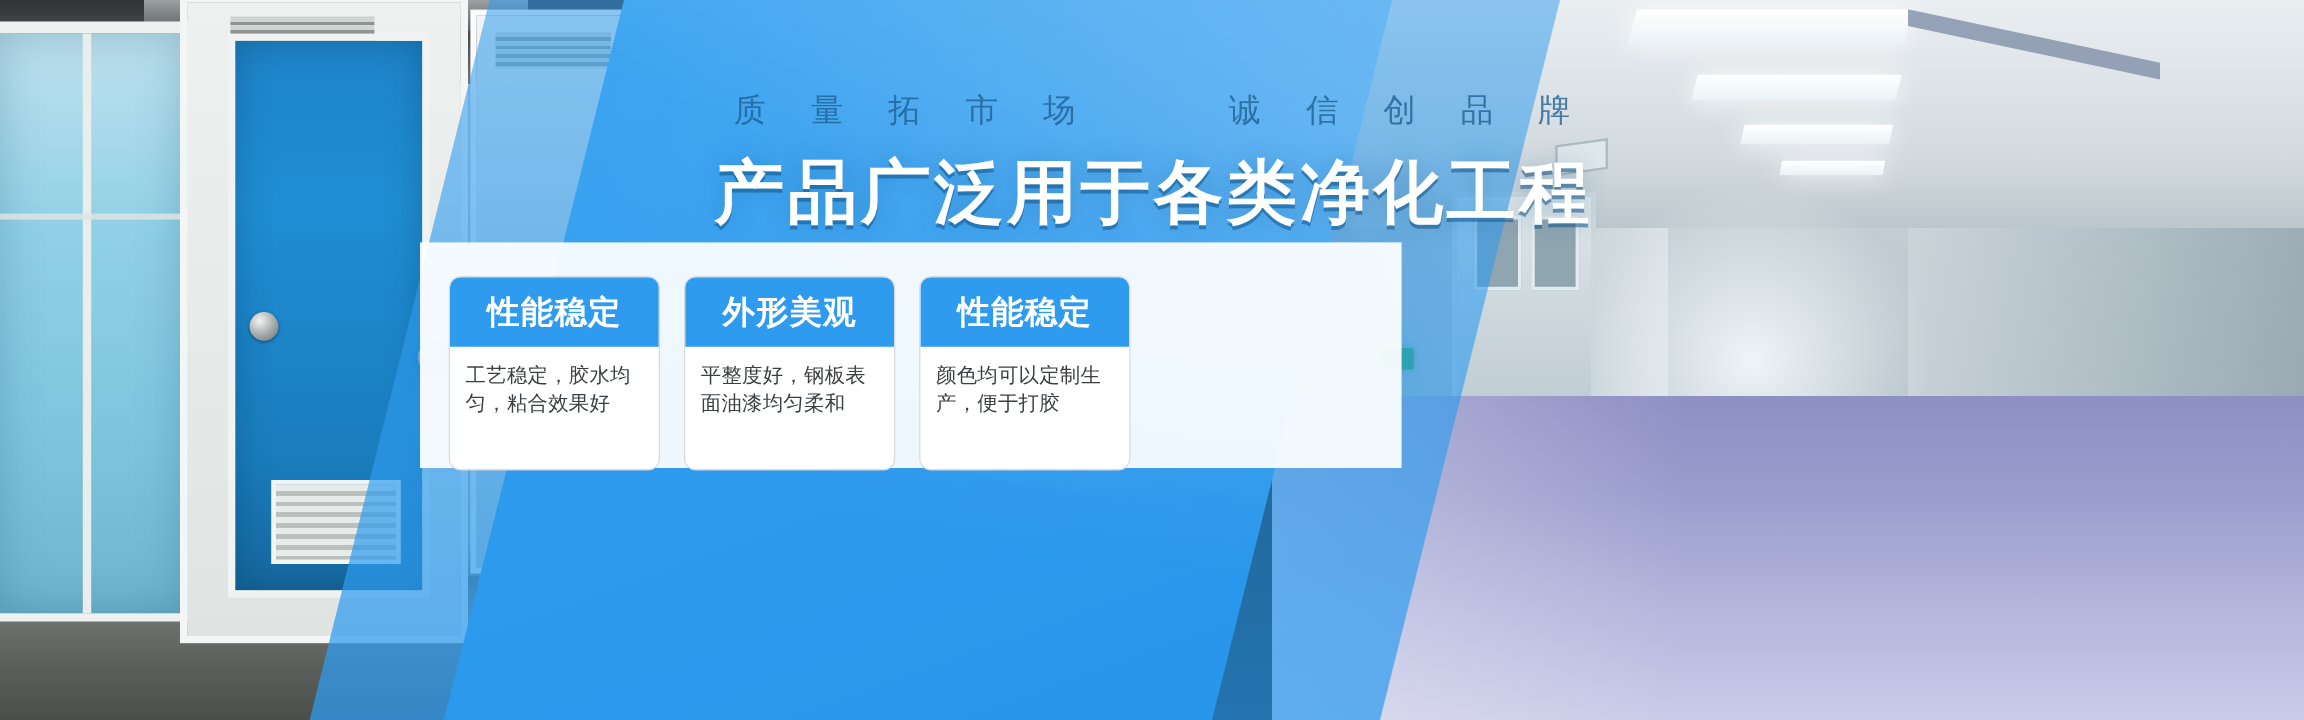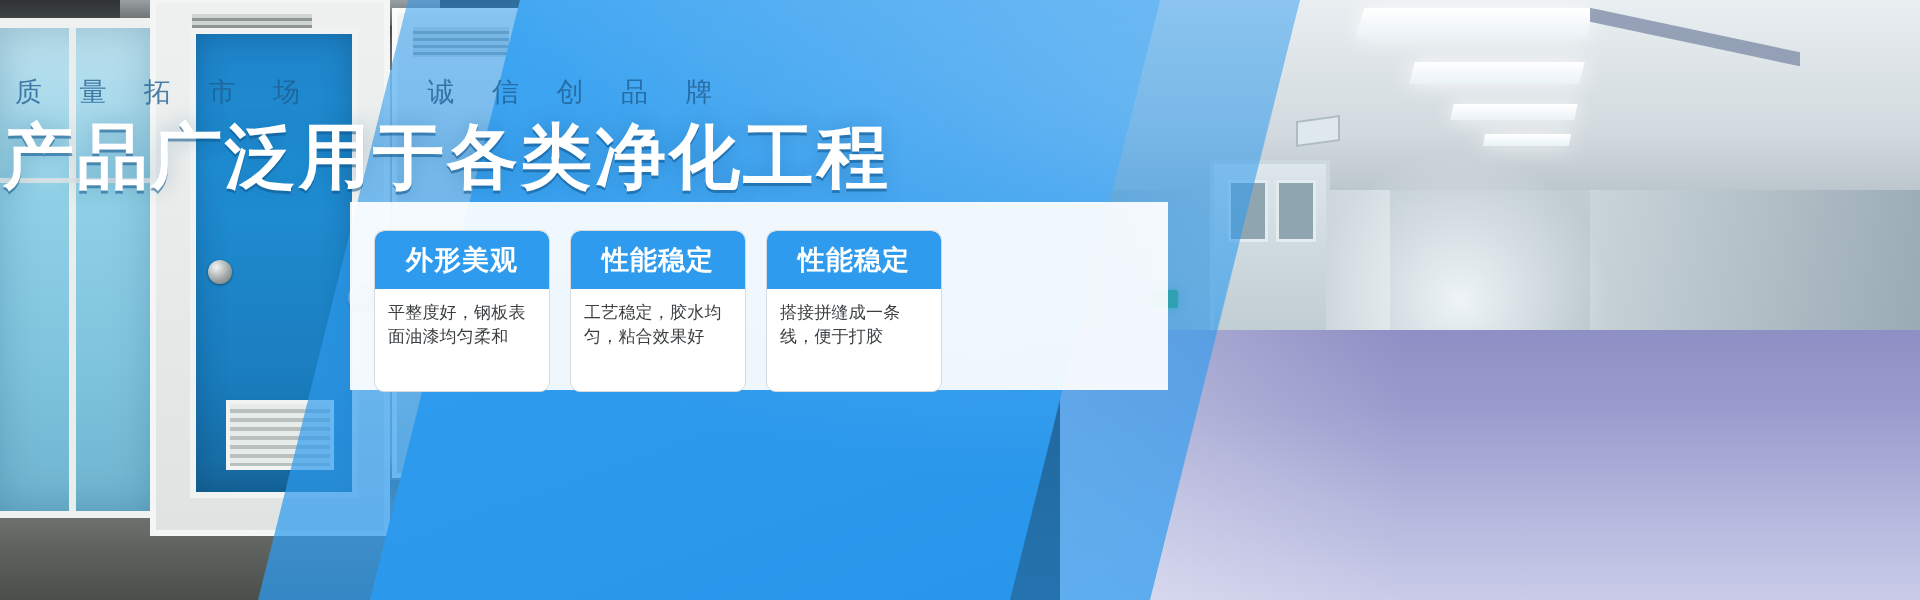--- a/index.html
+++ b/index.html
@@ -176,31 +176,31 @@
   .wedge-soft-r {
     position:absolute; top:0; left:0; width:1920px; height:600px;
     -webkit-clip-path:polygon(1156px 0, 1300px 0, 1150px 600px, 1006px 600px);
     clip-path:polygon(1156px 0, 1300px 0, 1150px 600px, 1006px 600px);
     background:linear-gradient(180deg,rgba(46,155,238,.50),rgba(46,155,238,.72));
   }
 
   
   .copy {
     position:absolute; left:0; top:0; width:1920px; height:600px;
-    display:flex; flex-direction:column; 
+    display:flex; flex-direction:column; align-items:center;
     pointer-events:none;
   }
   .subtitle {
     margin-top:74px;
     font-size:27px; letter-spacing:15px; color:#1f5f92; opacity:.78;
     font-weight:500; white-space:pre; text-indent:15px;
   }
   .headline {
-    margin-top:0;
-    font-size:71px; font-weight:bold; color:#ffffff; letter-spacing:3px;
+    margin-top:12px;
+    font-size:58px; font-weight:bold; color:#ffffff; letter-spacing:3px;
     white-space:nowrap; text-indent:3px;
     text-shadow:0 3px 0 rgba(14,86,140,.55), 0 0 20px rgba(10,70,120,.25);
   }
 
   
   .cards-wrap {
     position:absolute; left:350px; top:202px; width:818px; height:188px;
     background:rgba(255,255,255,.92);
     display:flex; align-items:flex-start; gap:20px;
     padding:28px 24px;
@@ -278,30 +278,30 @@
   <div class="wedge-glow"></div>
 
   <div class="copy">
     <div class="subtitle">质 量 拓 市 场     诚 信 创 品 牌</div>
     <div class="headline">产品广泛用于各类净化工程</div>
   </div>
 
   <div class="cards-wrap">
 
     <div class="card">
+      <div class="card-head">性能稳定</div>
+      <div class="card-body">工艺稳定，胶水均匀，粘合效果好</div>
+    </div>
+
+    <div class="card">
       <div class="card-head">外形美观</div>
       <div class="card-body">平整度好，钢板表面油漆均匀柔和</div>
     </div>
 
+
     <div class="card">
       <div class="card-head">性能稳定</div>
-      <div class="card-body">工艺稳定，胶水均匀，粘合效果好</div>
-    </div>
-
-
-    <div class="card">
-      <div class="card-head">性能稳定</div>
-      <div class="card-body">搭接拼缝成一条线，便于打胶</div>
+      <div class="card-body">颜色均可以定制生产，便于打胶</div>
     </div>
 
   </div>
 
 </div>
 
 </body></html>

